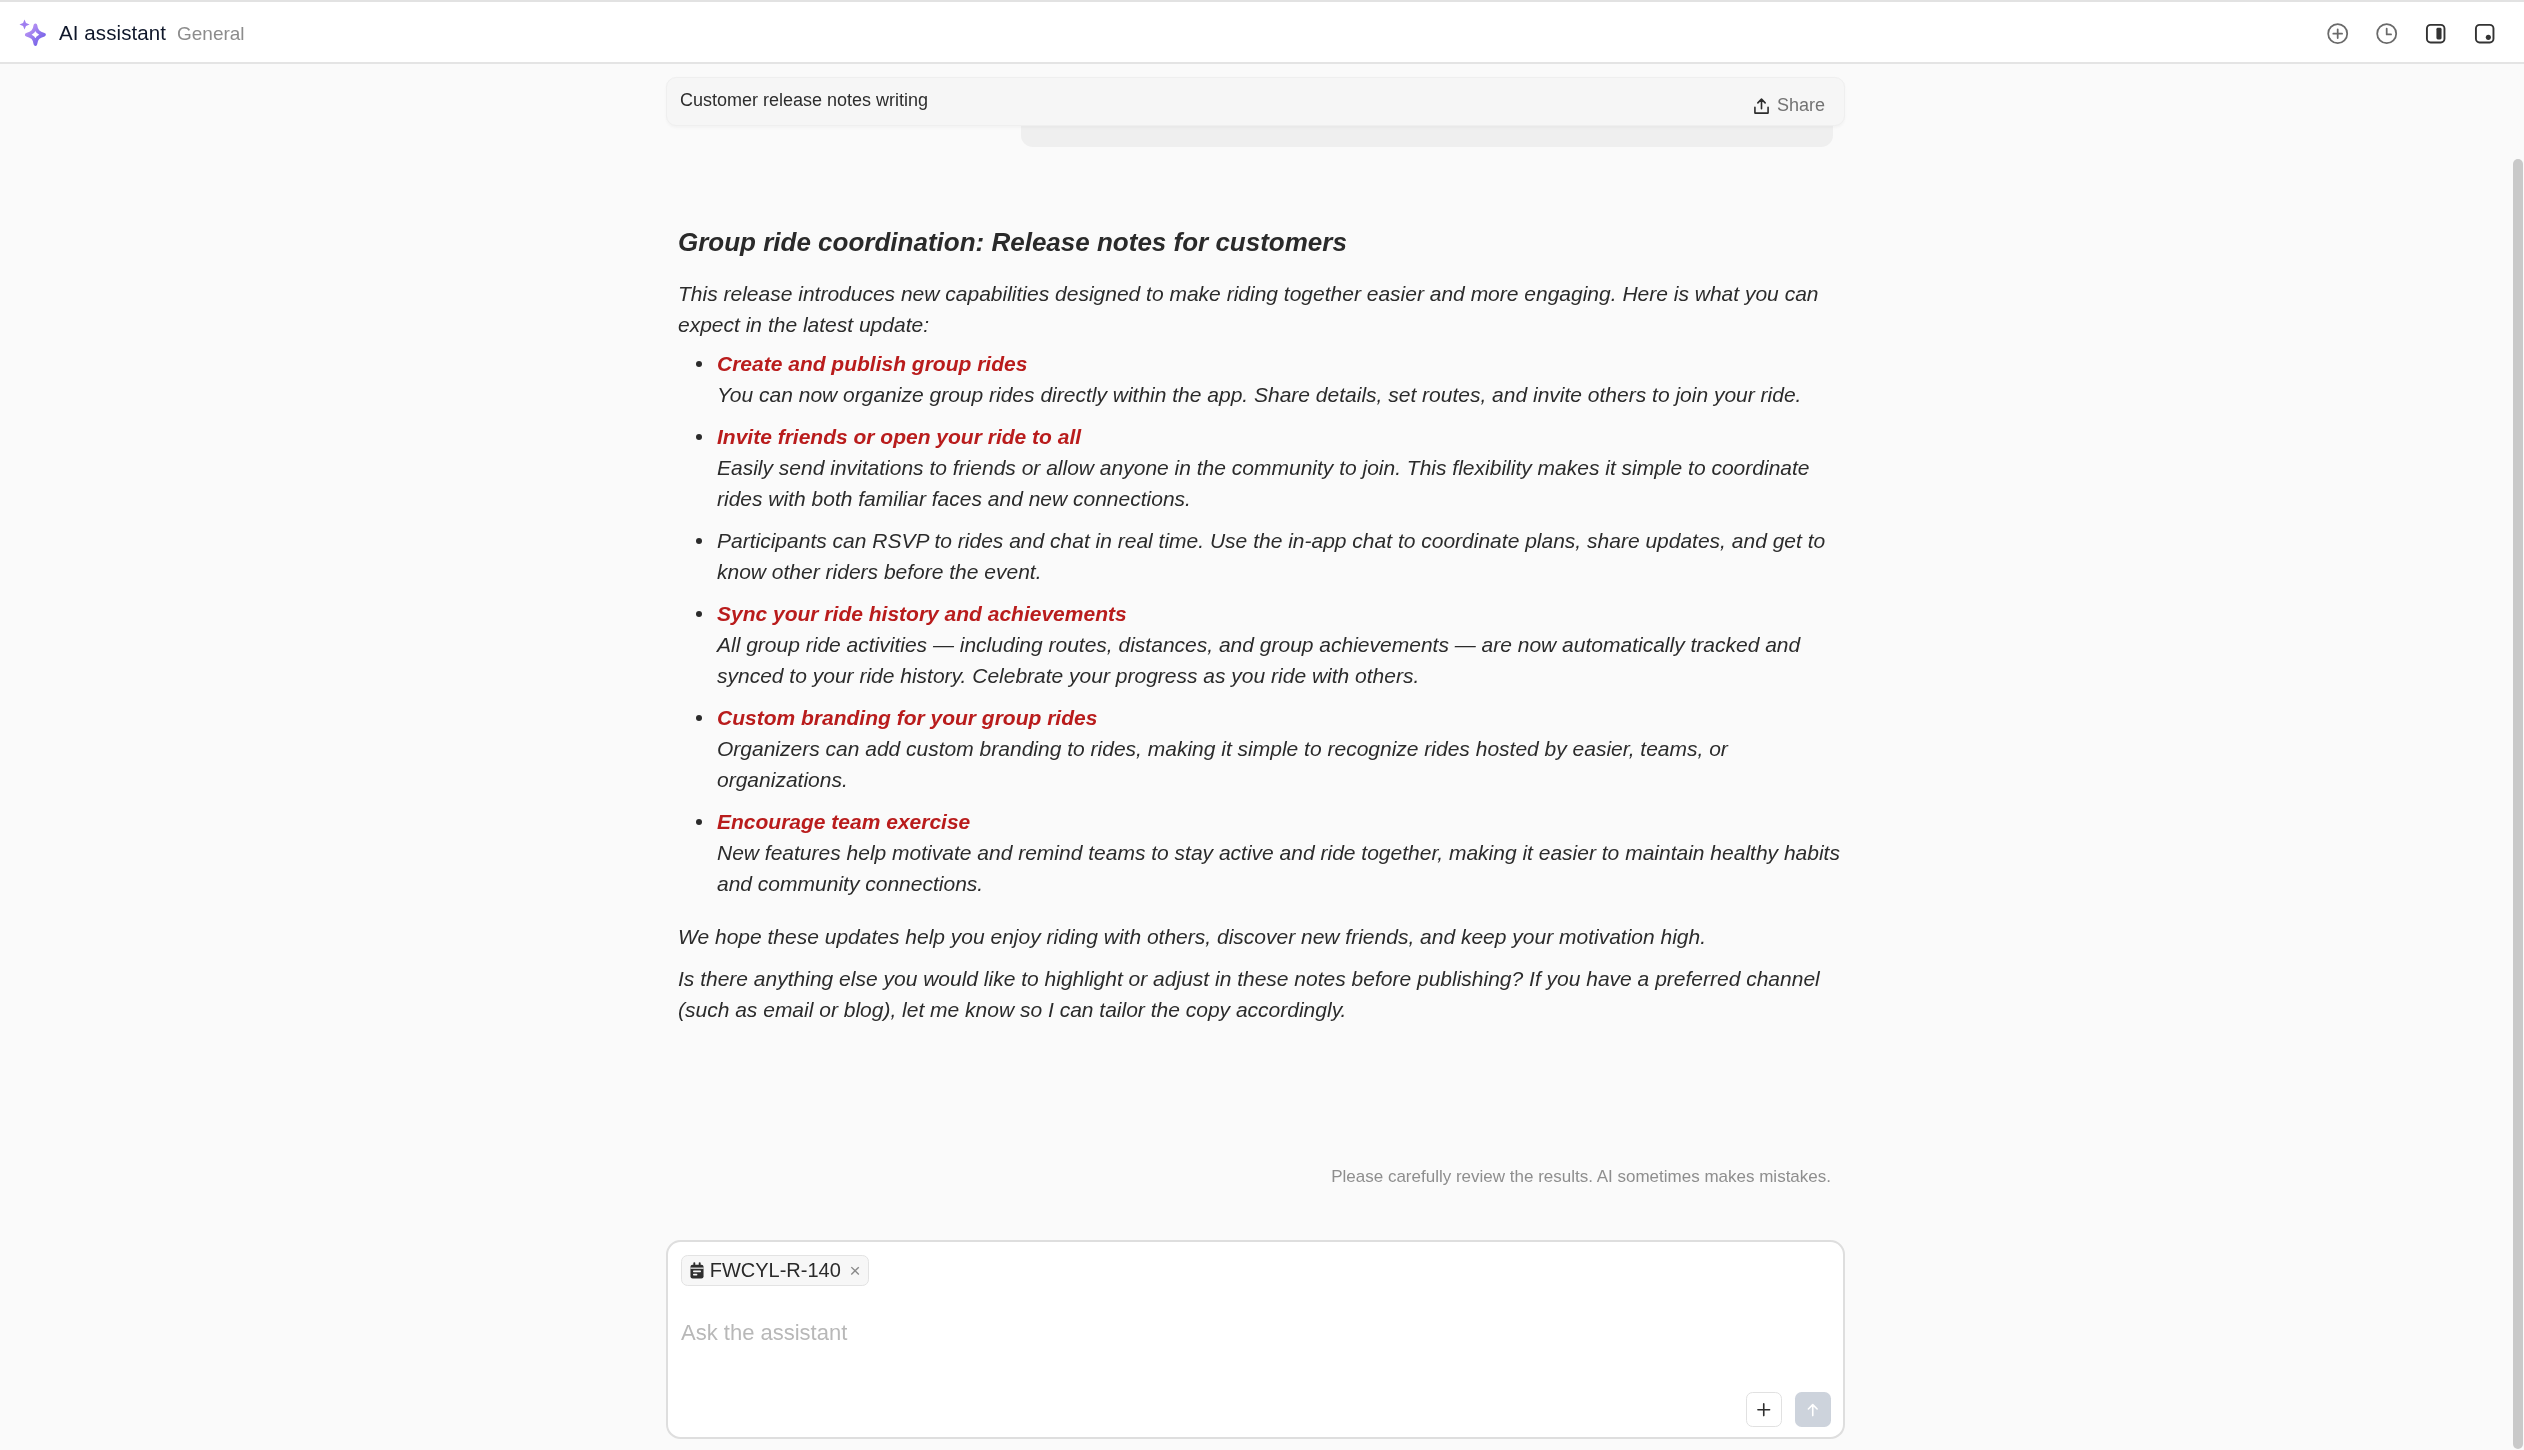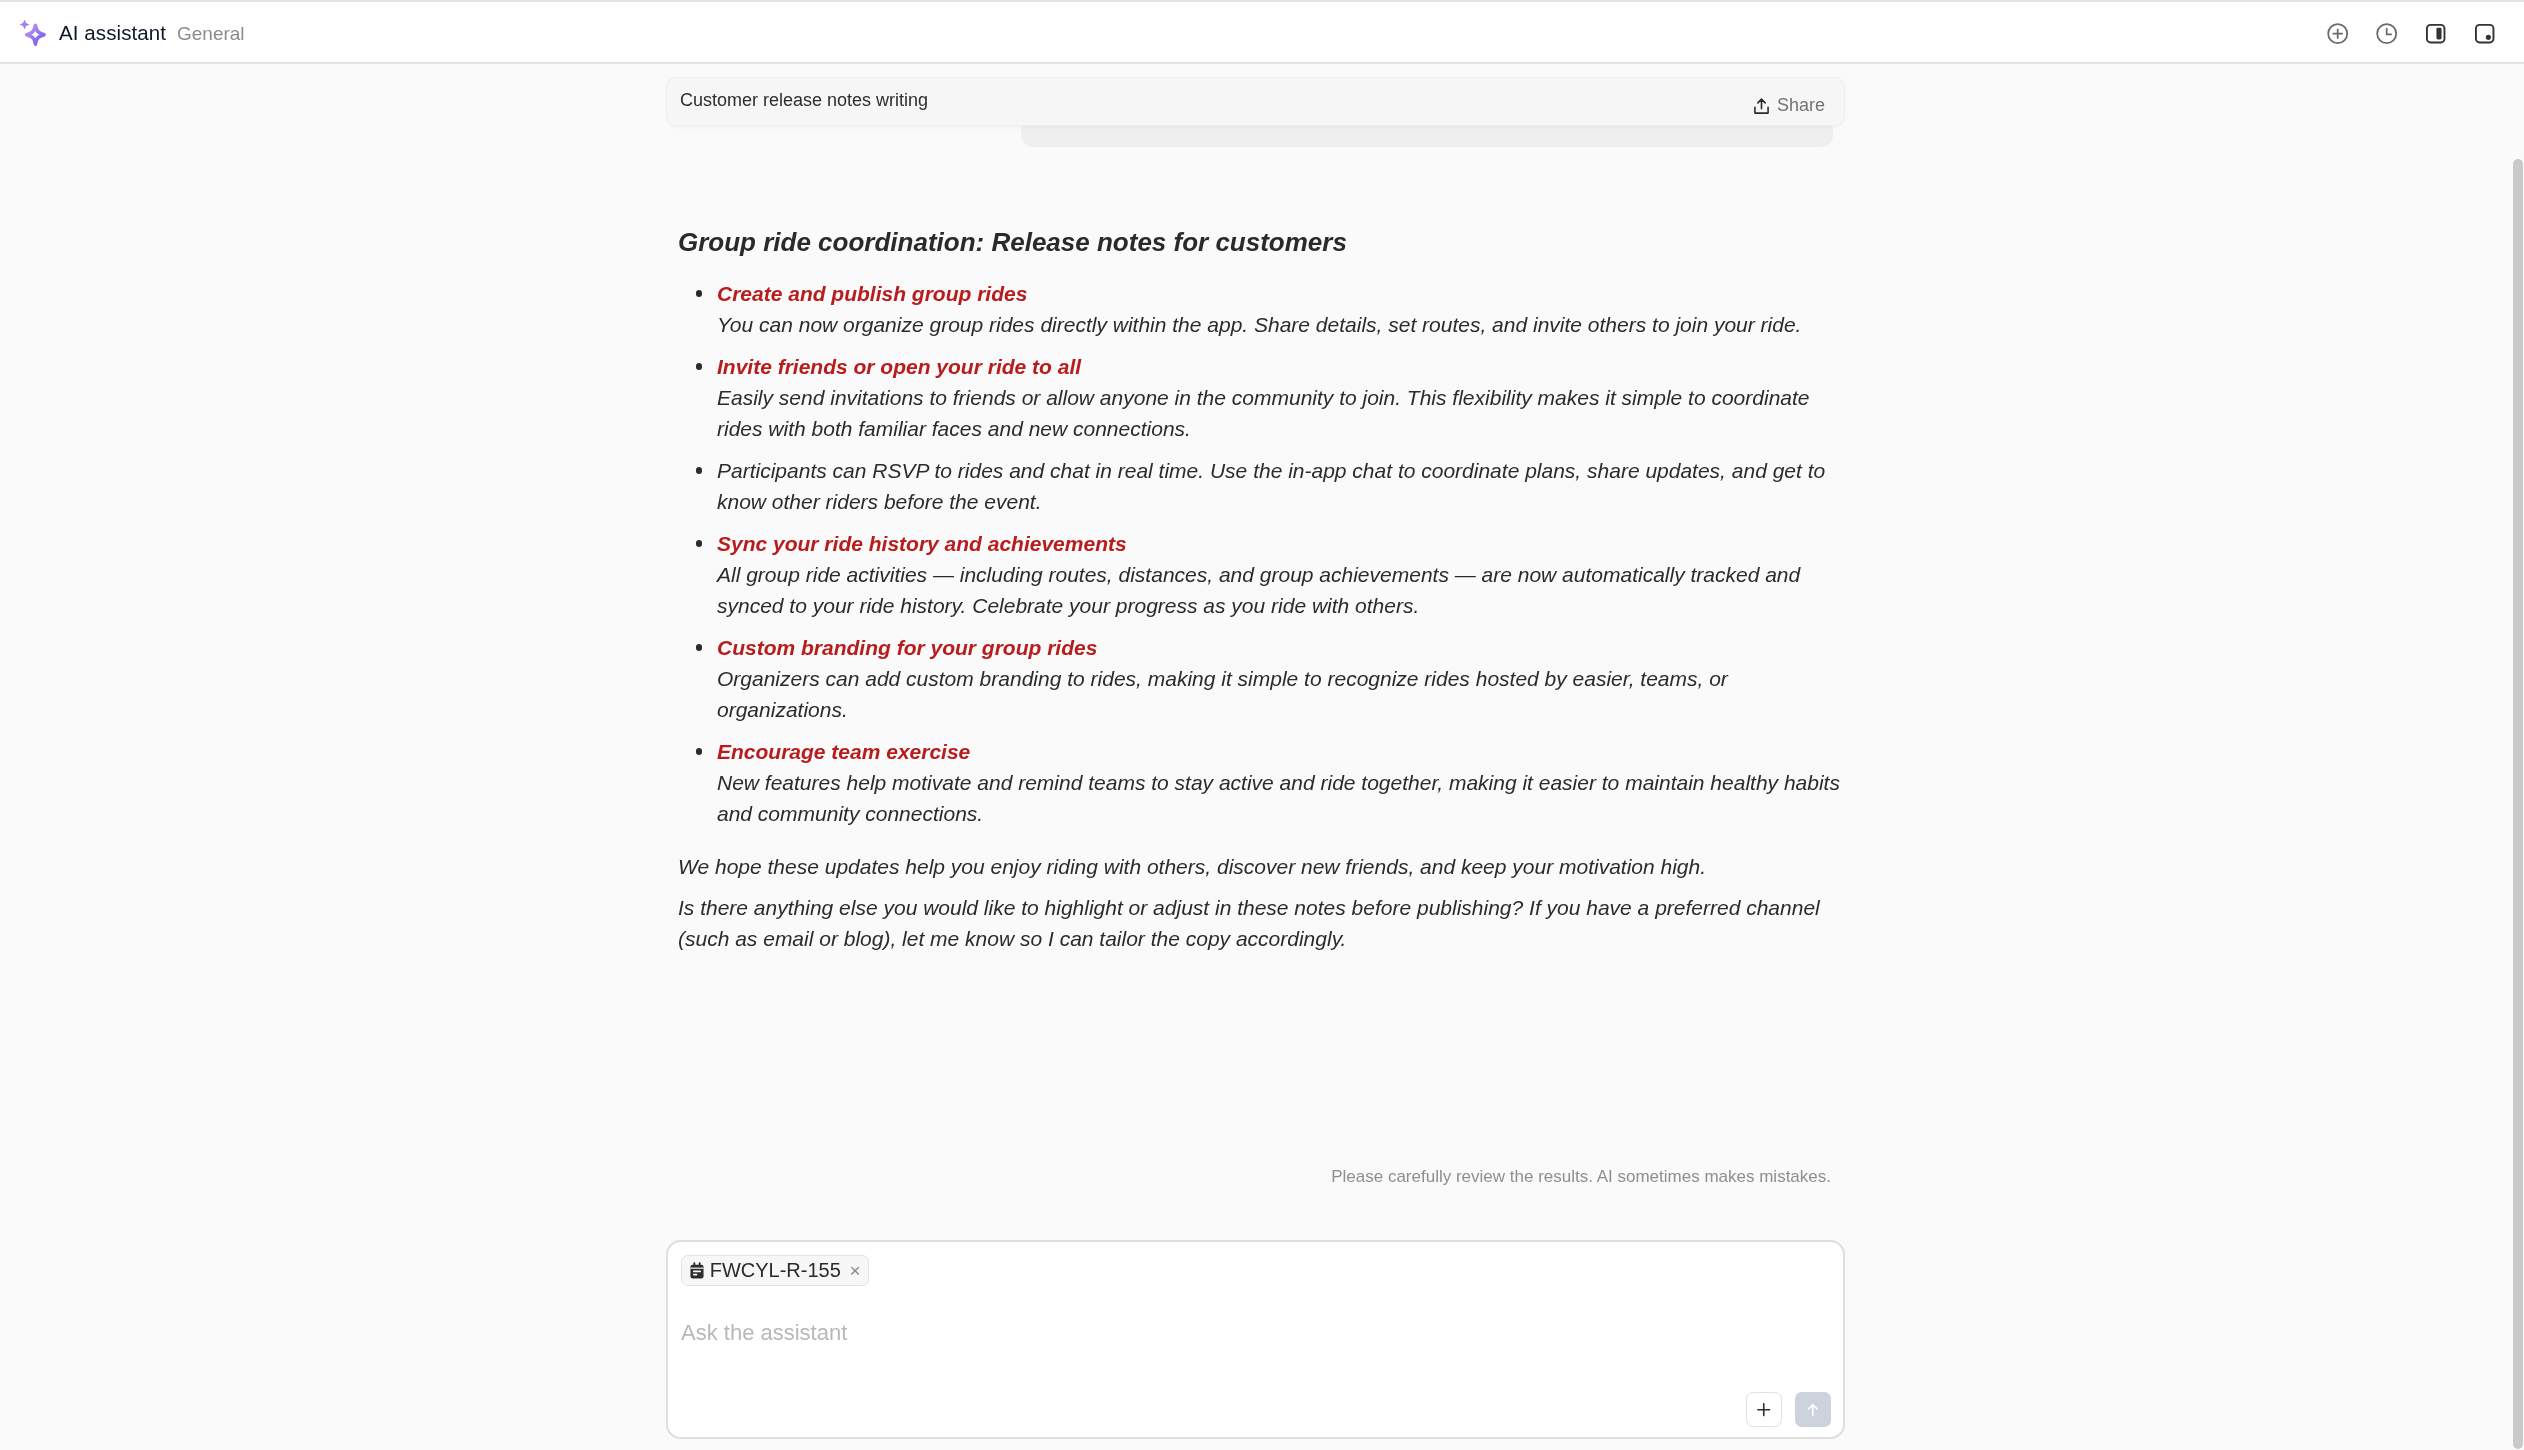--- a/index.html
+++ b/index.html
@@ -175,20 +175,21 @@
     <svg viewBox="0 0 26 26">
       <path d="M13 3 V16 M8 8 L13 3 L18 8" fill="none" stroke="#2d2d2d" stroke-width="2.2" stroke-linecap="round" stroke-linejoin="round"></path>
       <path d="M4 14 V22 H22 V14" fill="none" stroke="#2d2d2d" stroke-width="2.2" stroke-linecap="round" stroke-linejoin="round"></path>
     </svg>
     <span>Share</span>
   </div>
 </div>
 
 <div class="message">
   <h2 class="msg-heading">Group ride coordination: Release notes for customers</h2>
+  <p class="msg-p">This release introduces new capabilities designed to make riding together easier and more engaging. Here is what you can expect in the latest update:</p>
   <ul class="feature-list">
     <li class="feature-item">
       <span class="bullet"></span>
       <div class="feature-title">Create and publish group rides</div>
       <div class="feature-desc">You can now organize group rides directly within the app. Share details, set routes, and invite others to join your ride.</div>
     </li>
     <li class="feature-item">
       <span class="bullet"></span>
       <div class="feature-title">Invite friends or open your ride to all</div>
       <div class="feature-desc">Easily send invitations to friends or allow anyone in the community to join. This flexibility makes it simple to coordinate rides with both familiar faces and new connections.</div>
@@ -222,21 +223,21 @@
 <div class="composer">
   <div class="chip">
     <svg viewBox="0 0 22 26">
       <rect x="2" y="5" width="18" height="19" rx="3" fill="#2e2e2e"></rect>
       <rect x="6" y="1.5" width="2.6" height="6" rx="1.2" fill="#2e2e2e"></rect>
       <rect x="13.4" y="1.5" width="2.6" height="6" rx="1.2" fill="#2e2e2e"></rect>
       <rect x="2" y="9" width="18" height="1.6" fill="#f7f7f7"></rect>
       <rect x="5.5" y="13" width="11" height="2.4" rx="1" fill="#f7f7f7"></rect>
       <rect x="5.5" y="17.5" width="6" height="2.4" rx="1" fill="#f7f7f7"></rect>
     </svg>
-    <span>FWCYL-R-155</span>
+    <span>FWCYL-R-140</span>
     <span class="chip-close">×</span>
   </div>
   <input class="composer-input" type="text" placeholder="Ask the assistant" style="">
   <div class="attach-btn">
     <svg viewBox="0 0 24 24" width="17.5" height="17.5">
       <path d="M12 4 V20 M4 12 H20" stroke="#2e2e2e" stroke-width="2.2" stroke-linecap="round"></path>
     </svg>
   </div>
   <div class="send-btn">
     <svg viewBox="0 0 24 24" width="17.5" height="17.5">

